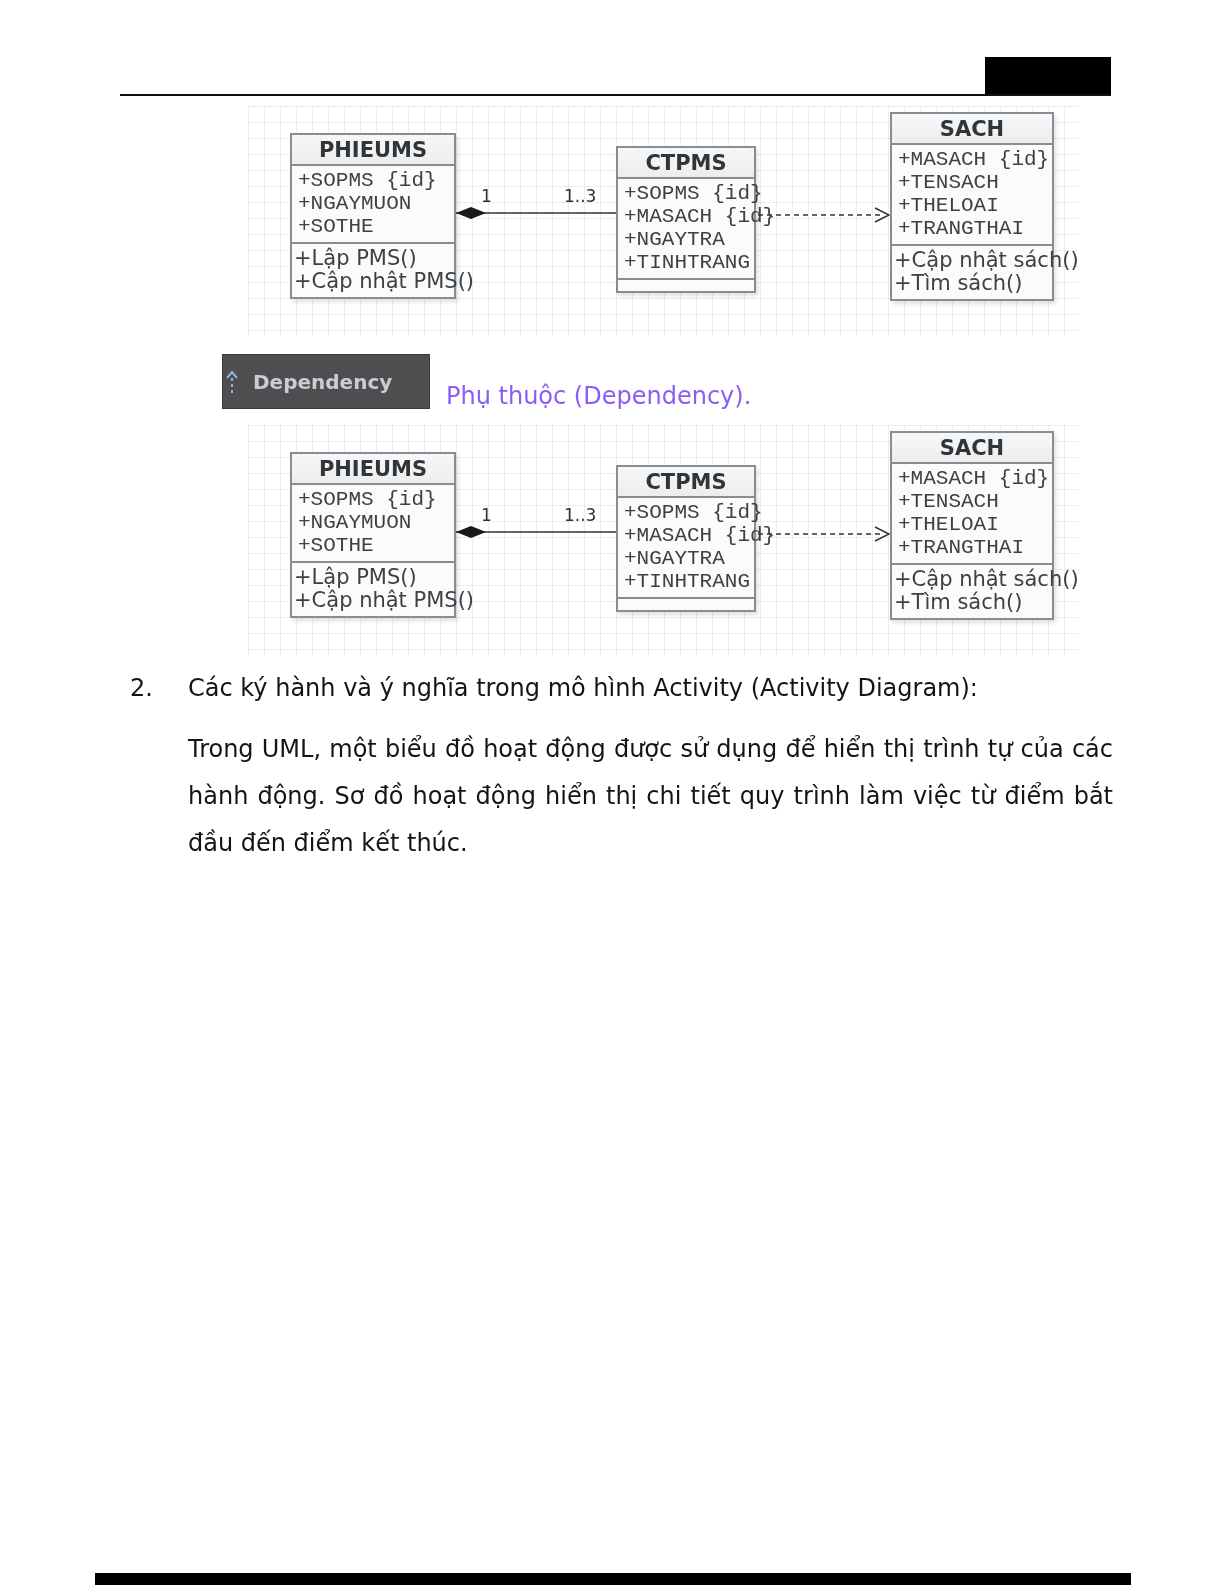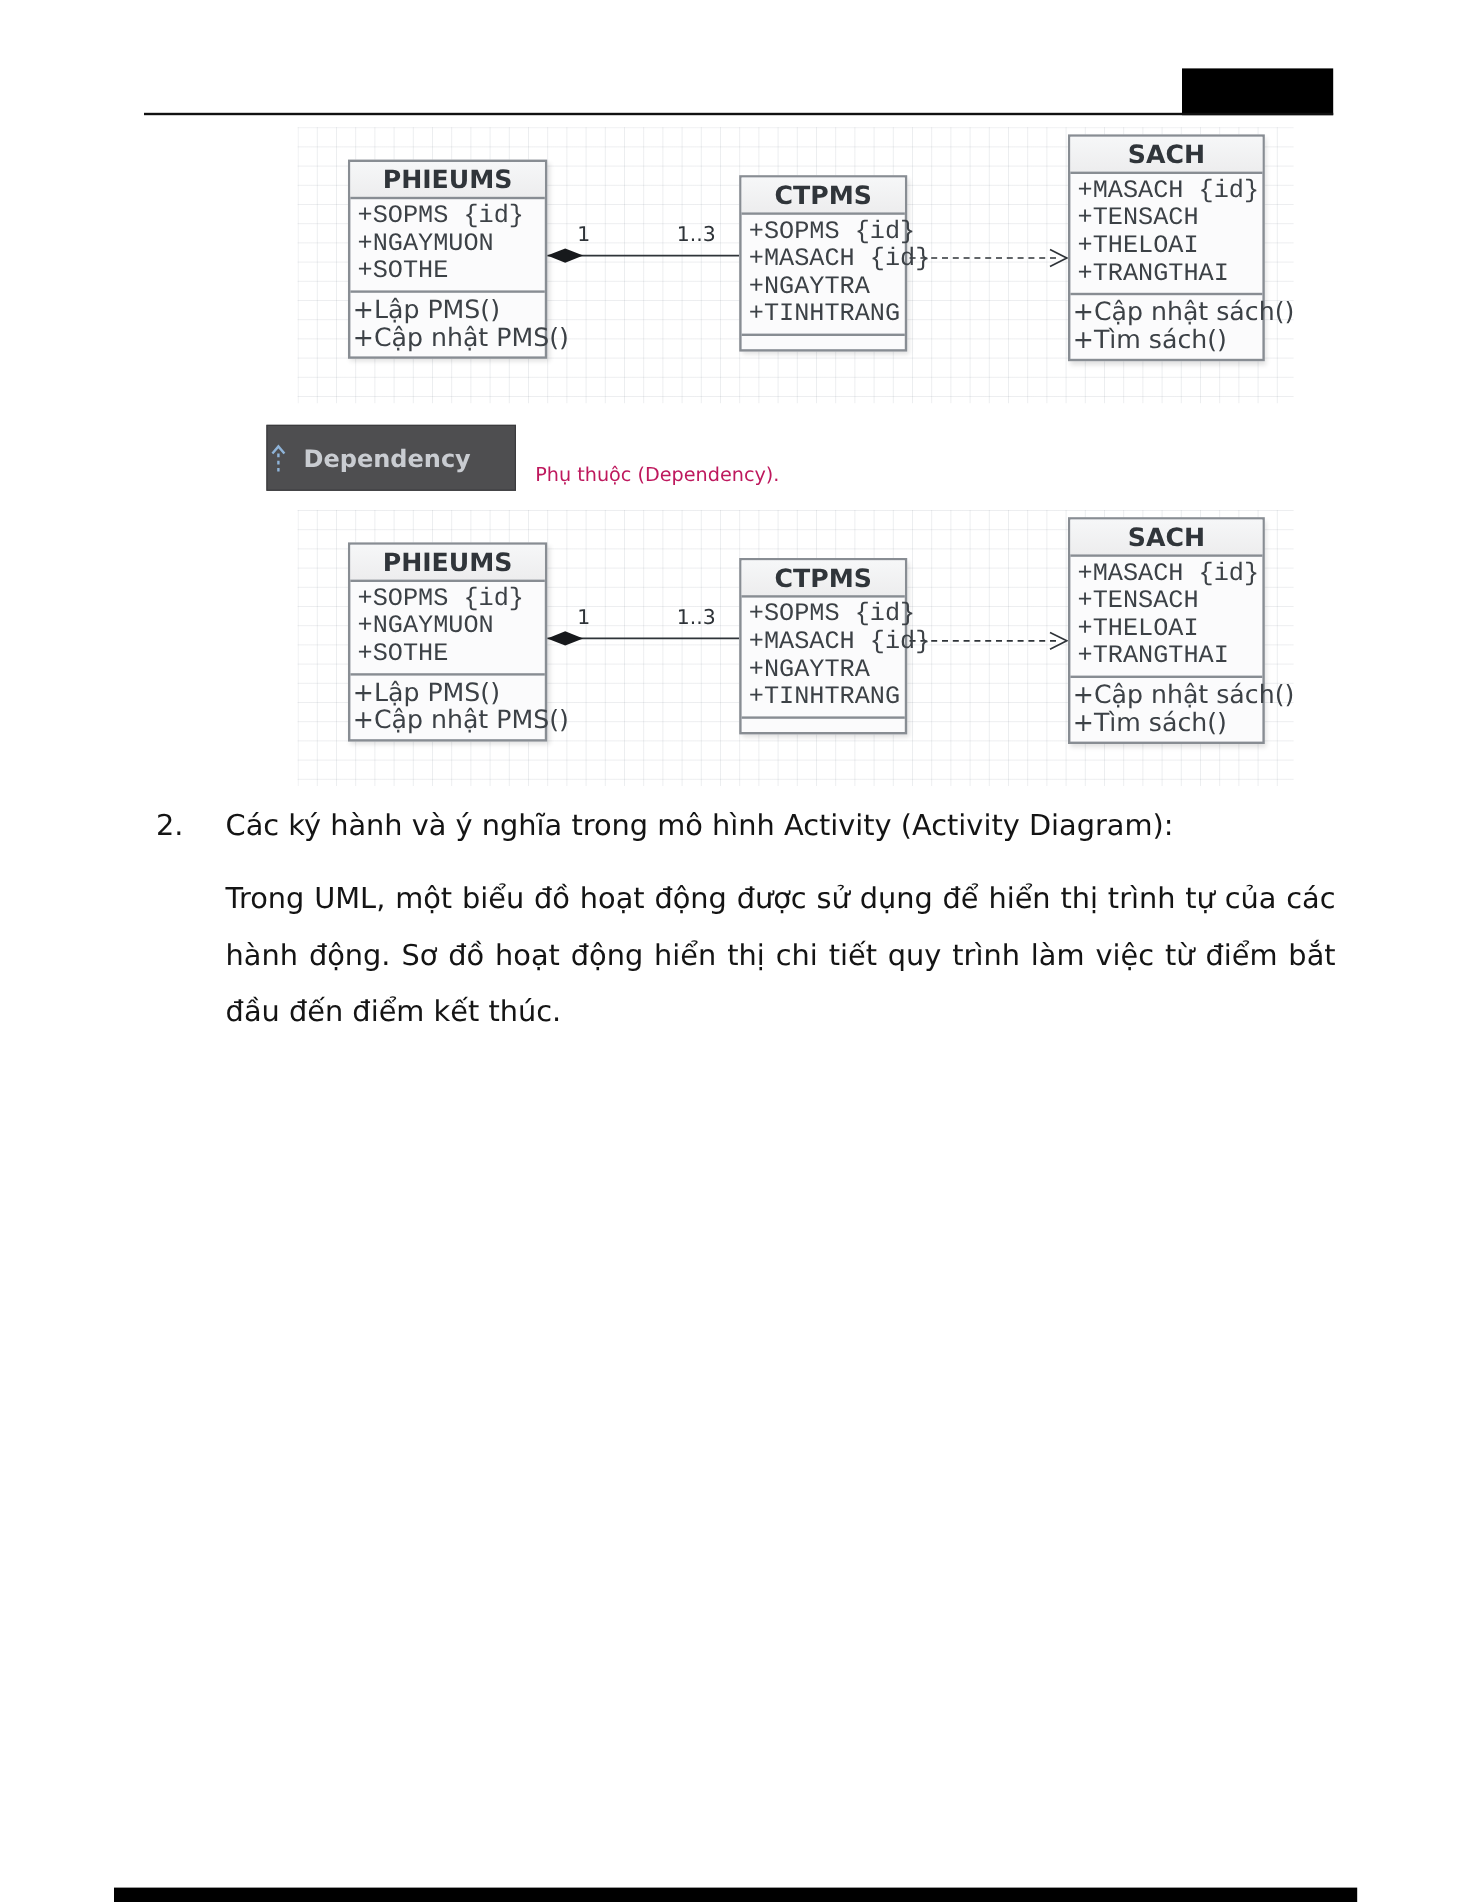--- a/index.html
+++ b/index.html
@@ -107,22 +107,22 @@
     display: flex;
     align-items: center;
     gap: 12px;
     padding-left: 0;
     color: #c9ccd1;
     font-size: 20px;
     font-weight: bold;
   }
   .dep-icon { display: inline-flex; }
   .dep-caption {
-    font-size: 16px;
-    color: #be185d;
+    font-size: 24px;
+    color: #8b5cf6;
     line-height: 30px;
     margin-bottom: -2px;
   }
 
   
   .list-item {
     margin: 10px 112px 0 130px;
     display: flex;
     font-size: 24px;
     line-height: 47px;

